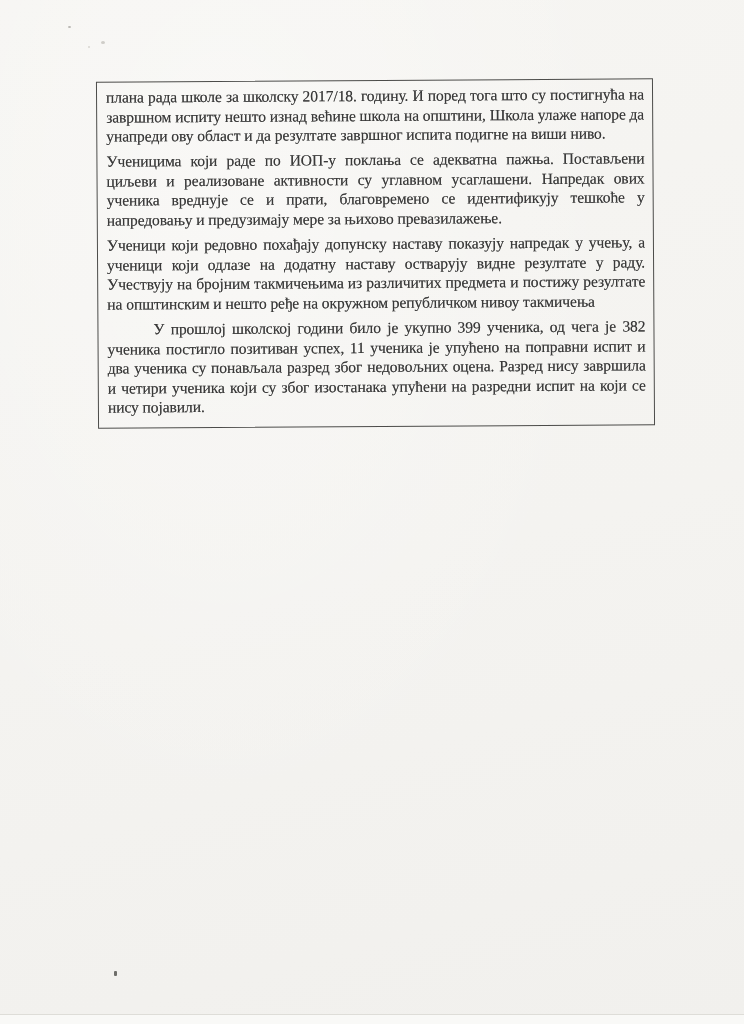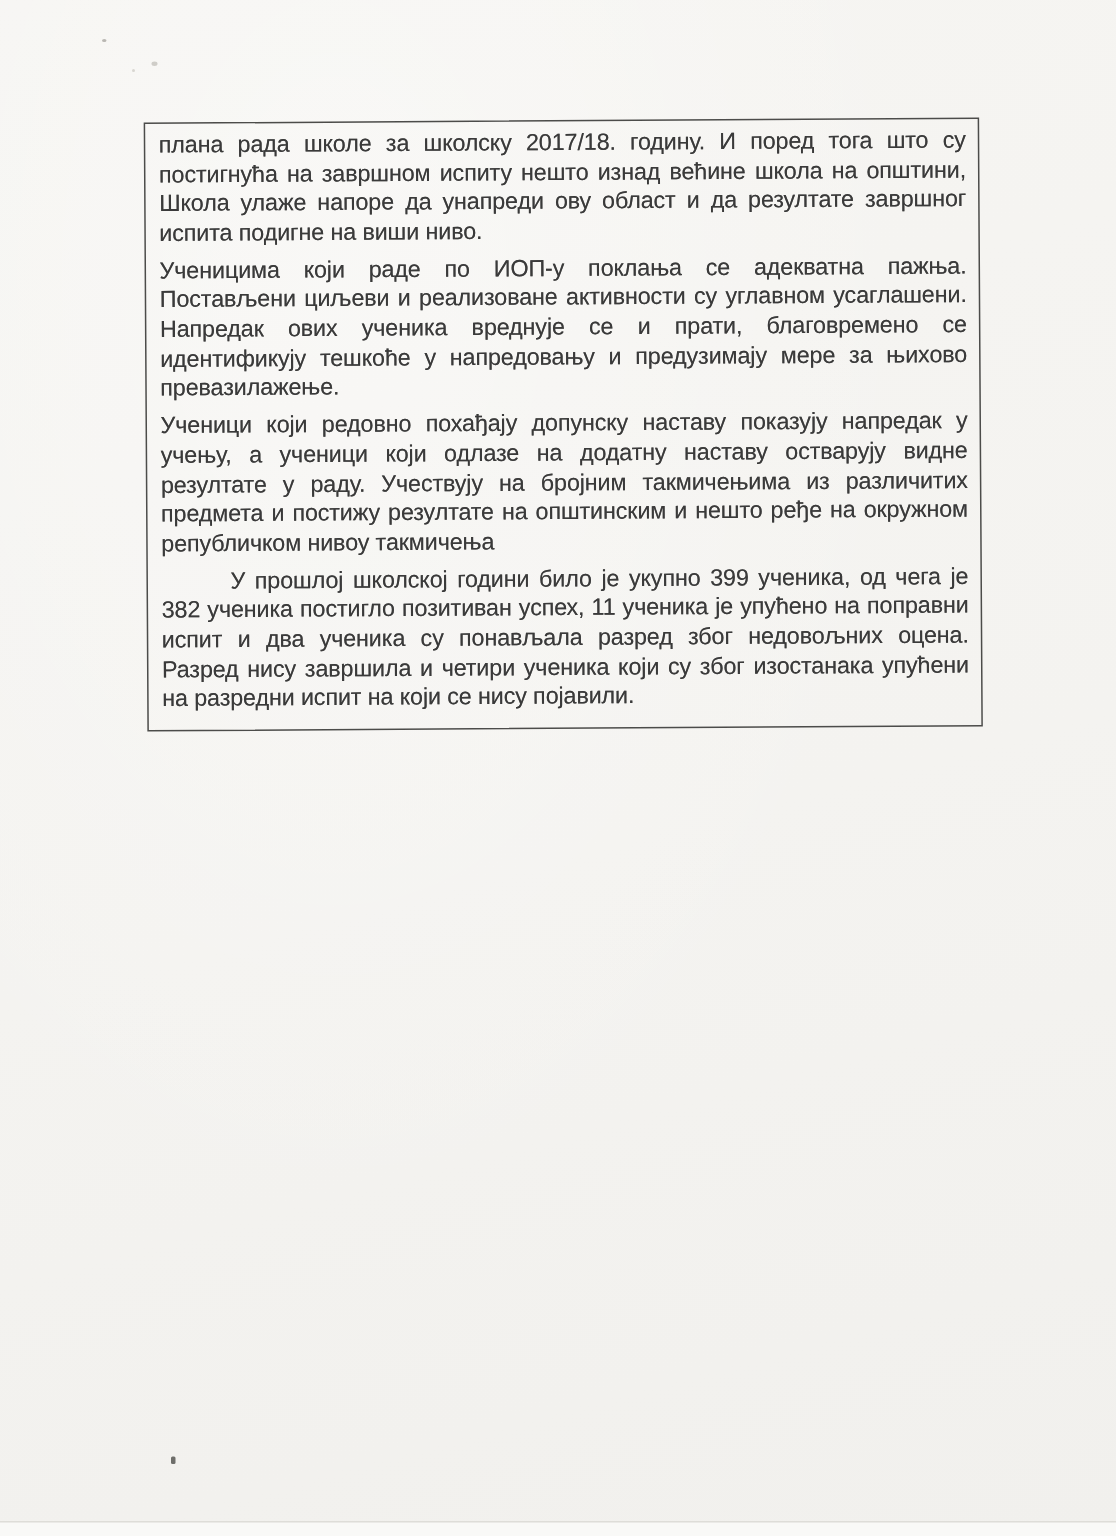--- a/index.html
+++ b/index.html
@@ -8,21 +8,21 @@
     background: #e9e8e5;
   }
   .page {
     position: relative;
     width: 744px;
     height: 1024px;
     overflow: hidden;
     background:
       radial-gradient(ellipse at 30% 18%, rgba(255,255,255,0.35) 0%, rgba(255,255,255,0) 55%),
       linear-gradient(165deg, #f6f5f2 0%, #f4f3f0 55%, #f1f0ed 100%);
-    font-family: Liberation Sans, sans-serif;
+    font-family: Liberation Serif, serif;
   }
   .text-box {
     position: absolute;
     left: 97px;
     top: 80px;
     width: 557px;
     min-height: 333px;
     box-sizing: border-box;
     border: 1.6px solid #4c4c4a;
     padding: 5px 8px 10px 9px;

